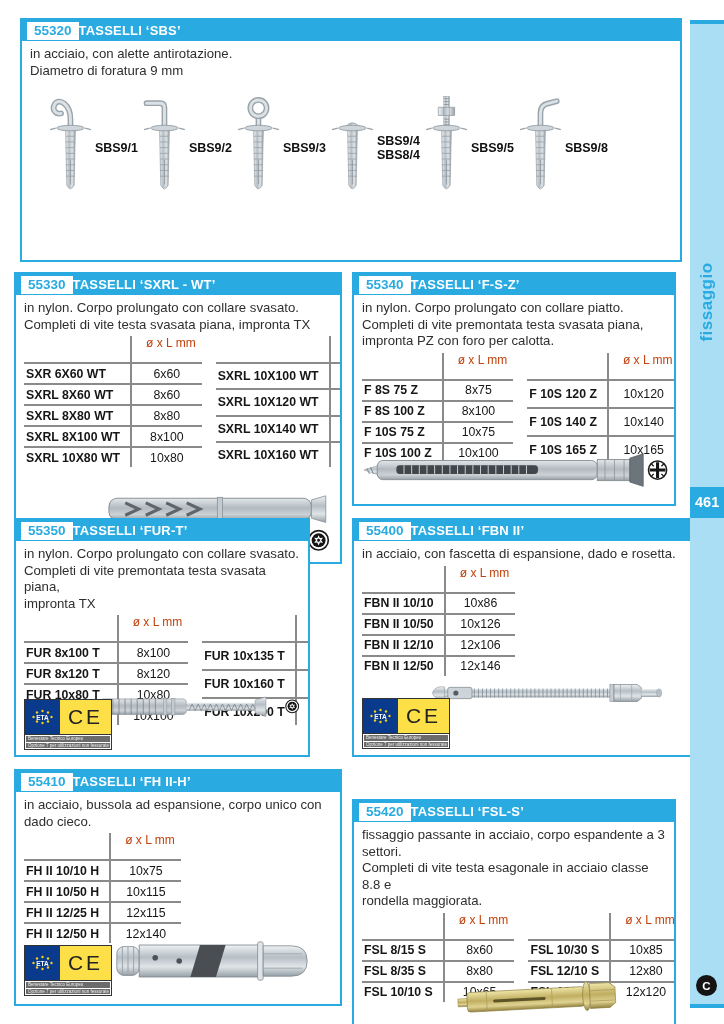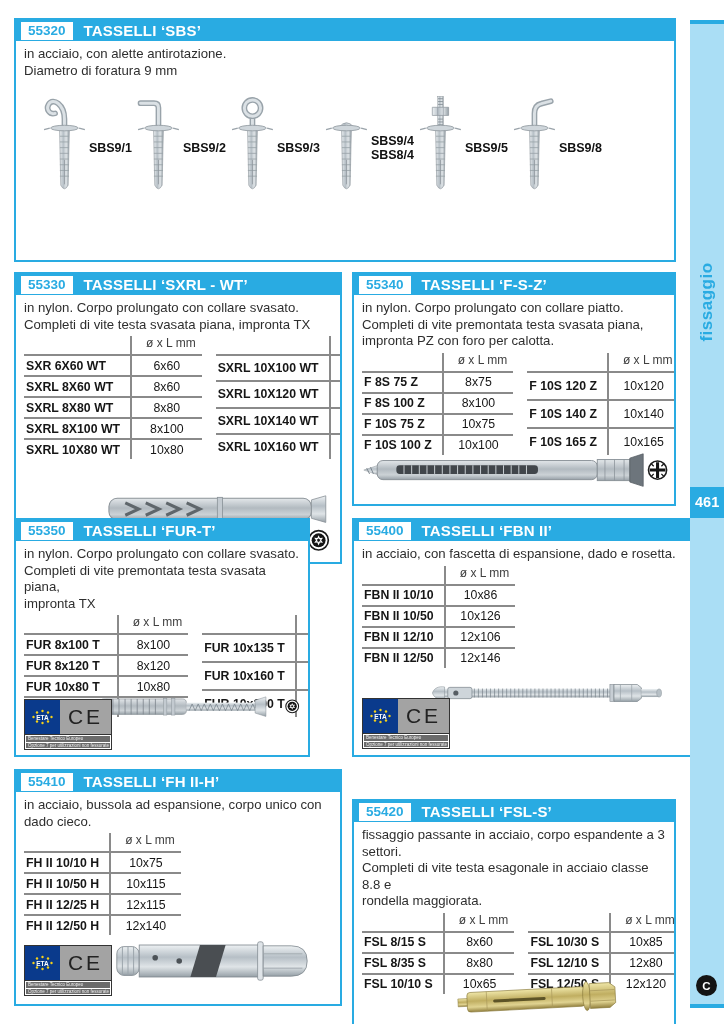--- a/index.html
+++ b/index.html
@@ -1,36 +1,36 @@
 <!DOCTYPE html>
 <html><head>
 <meta charset="utf-8">
 <style>
   html,body{margin:0;padding:0}
   body{
     width:724px;height:1024px;position:relative;background:#fff;
     font-family:"Liberation Sans",sans-serif;overflow:hidden;color:#1c1c1c;
   }
   .section{position:absolute;border:2px solid #29abe2;background:#fff;box-sizing:border-box;overflow:hidden}
-  #sec-sbs {left:14px;top:18px;width:662px;height:244px}
+  #sec-sbs {left:20px;top:18px;width:662px;height:244px}
   #sec-sxrl{left:14px;top:272px;width:328px;height:292px}
   #sec-fsz {left:352px;top:272px;width:324px;height:234px}
   #sec-fur {left:14px;top:518px;width:296px;height:239px}
   #sec-fbn {left:352px;top:518px;width:344px;height:239px}
   #sec-fh  {left:14px;top:769px;width:328px;height:237px}
   #sec-fsl {left:352px;top:799px;width:324px;height:237px}
 
   .hdr-bar{height:21px;background:#29abe2;display:flex;align-items:center}
   .code-badge{background:#fff;color:#29abe2;font-weight:700;font-size:13.5px;padding:1px 7px;margin-left:5px;line-height:16px}
-  .sec-title{color:#fff;font-weight:700;font-size:15px;margin-left:11px;letter-spacing:.2px;white-space:nowrap}
+  .sec-title{color:#fff;font-weight:700;font-size:13px;letter-spacing:.2px;white-space:nowrap}
   .desc{white-space:pre-line;font-size:13.2px;color:#2e2e2e;padding:5px 8px 0;line-height:16.5px}
 
   .tables{display:flex;gap:14px;padding-left:8px;margin-top:3px}
   table.sizes{border-collapse:collapse;font-size:12.3px;color:#161616}
-  .sizes th{font-weight:400;font-size:12px;text-align:left;padding:0 6px 4px 14px;white-space:nowrap;color:#404040}
+  .sizes th{font-weight:400;font-size:12px;text-align:left;padding:0 6px 12px 14px;white-space:nowrap;color:#c2410c}
   .sizes th.empty{border-right:2px solid #8a8a8a}
   .sizes td{padding:2.5px 6px;white-space:nowrap}
   .sizes td.code{font-weight:700;border-right:2px solid #8a8a8a;padding-left:2px;padding-right:10px}
   .sizes td.dim{text-align:center;min-width:56px}
   .sizes tbody tr td{border-top:2px solid #8a8a8a}
 
   .fig{position:absolute}
   #sec-sxrl .fig{left:52px;right:4px;bottom:3px;height:64px}
   #sec-fsz  .fig{left:6px;right:4px;bottom:10px;height:44px}
   #sec-fur  .fig{left:72px;right:3px;bottom:28px;height:40px}
@@ -41,21 +41,21 @@
 
   .anchors-row{display:flex;justify-content:space-between;padding:0 72px 0 24px;margin-top:6px}
   .anchor-cell{display:flex;flex-direction:row;align-items:center;width:92px}
   .anchor-cell svg{width:62px;height:122px}
   .anchor-label{font-weight:700;font-size:12.5px;text-align:center;white-space:pre-line;line-height:14.5px;margin-top:4px;color:#111}
 
   .cemark{position:absolute;width:88px}
   #sec-fur .cemark{left:8px;bottom:5px}
   #sec-fbn .cemark{left:8px;bottom:6px}
   #sec-fh  .cemark{left:8px;bottom:8px}
-  .cemark-top{display:flex;border:1.5px solid #333;background:#a3a3a3;height:34px}
+  .cemark-top{display:flex;border:1.5px solid #333;background:#fde047;height:34px}
   .eta-flag{width:35px;background:#0a3a8c;position:relative}
   .eta-flag svg{width:100%;height:100%}
   .ce-letters{flex:1;display:flex;align-items:center;justify-content:center;font-size:21px;letter-spacing:3px;color:#222;font-weight:400}
   .cemark-lines{border:1.5px solid #333;border-top:none;background:#fff;padding:1px}
   .cemark-lines div{background:#6b6b6b;color:#eee;font-size:4.5px;line-height:5.5px;padding:0 2px;margin-bottom:1px;white-space:nowrap;overflow:hidden}
   .cemark-lines div:last-child{margin-bottom:0}
 
   .sidebar{position:absolute;left:690px;top:20px;width:34px;height:988px;background:#aadef5;
     border-top:4px solid #29abe2;border-bottom:4px solid #29abe2;box-sizing:border-box}
   .vlabel{position:absolute;top:268px;left:50%;transform:translate(-50%,0) rotate(-90deg);

